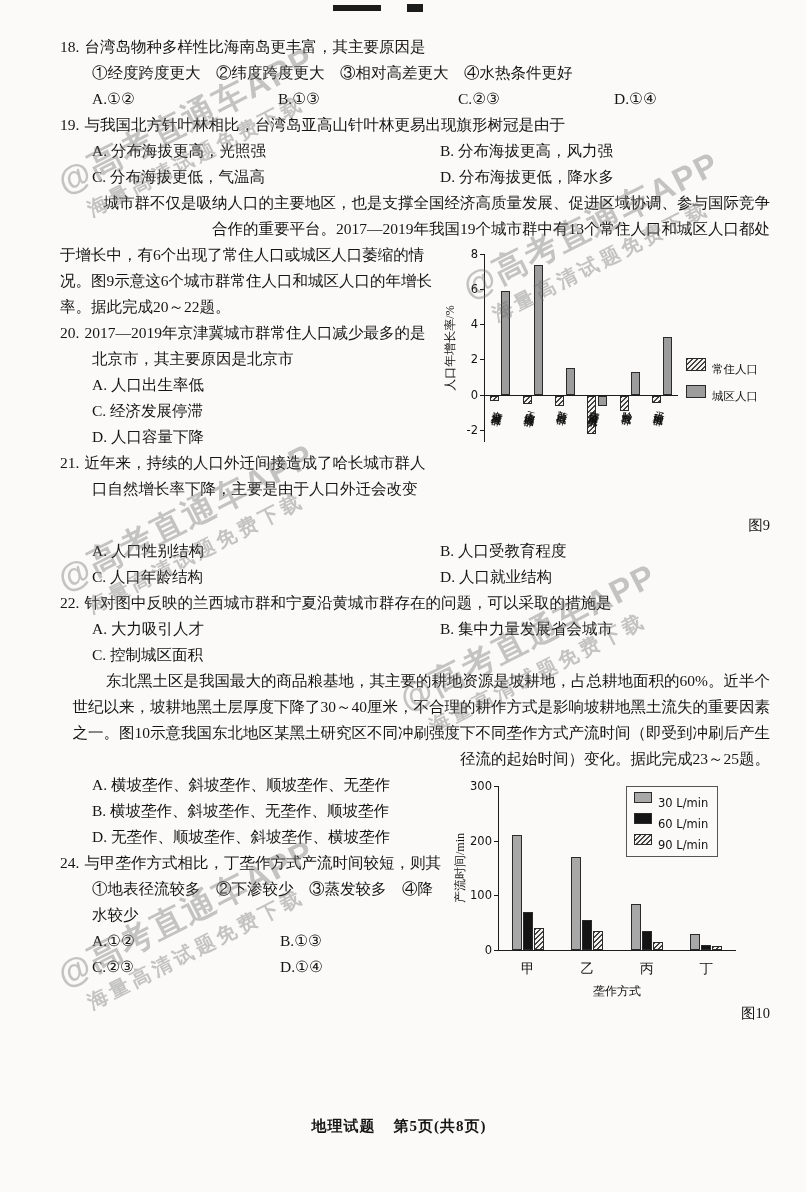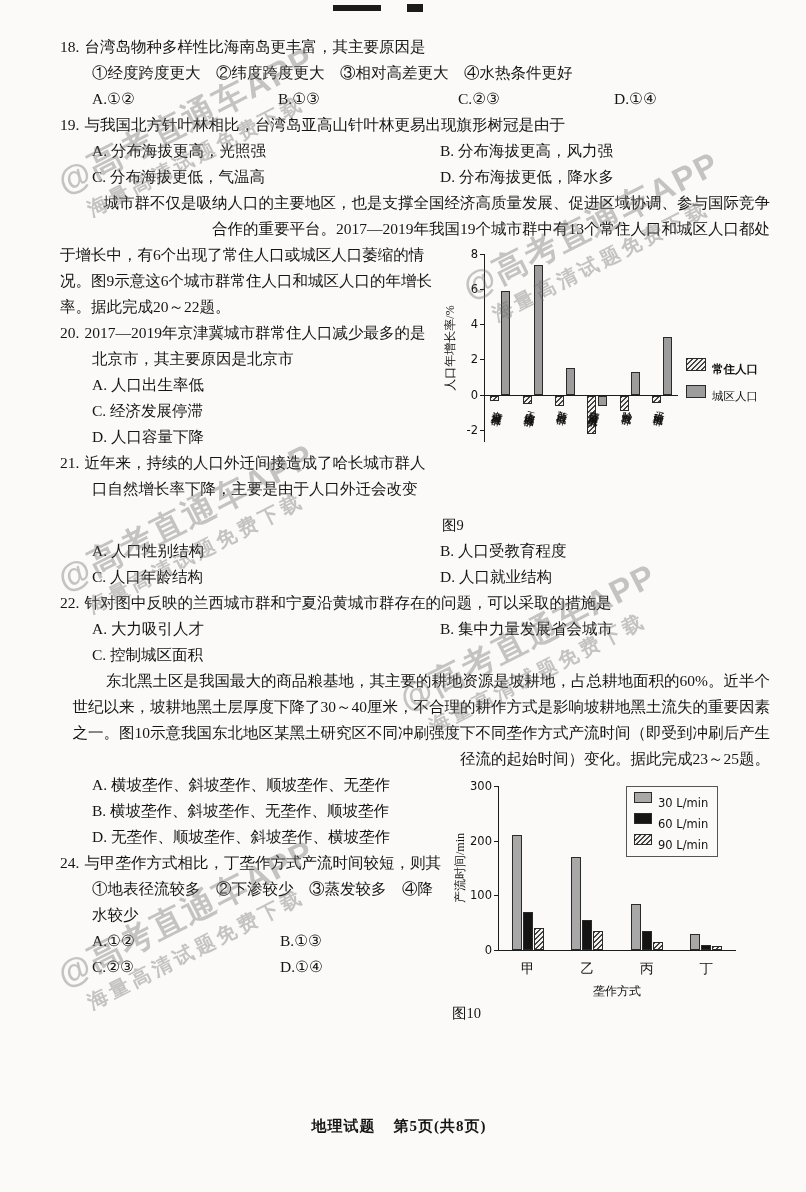--- a/index.html
+++ b/index.html
@@ -24,21 +24,21 @@
   .ax{position:absolute;background:#1c1c1c;}
   .bar{position:absolute;border:1px solid #2a2a2a;}
   .hatch{background:repeating-linear-gradient(135deg,#444 0px,#444 1px,#f3f2ef 1px,#f3f2ef 3.5px);}
   .tick-label{position:absolute;font-size:11.5px;line-height:14px;color:#111;}
   .ax-label{position:absolute;font-size:12px;white-space:nowrap;color:#111;font-family:"Liberation Serif",serif;}
   .cat-vert{position:absolute;writing-mode:vertical-rl;transform:rotate(14deg);transform-origin:6px 0;font-size:10.5px;line-height:12px;white-space:nowrap;color:#111;font-family:"Liberation Serif",serif;letter-spacing:1px;}
   .cat-horiz{position:absolute;font-size:13.5px;color:#111;font-family:"Liberation Serif",serif;}
   .legend-label{position:absolute;font-size:11.5px;white-space:nowrap;color:#111;}
   .swatch{position:absolute;border:1px solid #2a2a2a;}
   .legend-box{position:absolute;border:1px solid #555;}
-  .fig-caption{text-align:left;font-size:14.5px;margin-top:4px;font-family:"Liberation Serif",serif;}
+  .fig-caption{text-align:right;font-size:14.5px;margin-top:4px;font-family:"Liberation Serif",serif;}
   .footer{position:absolute;left:0;right:8px;bottom:56px;text-align:center;font-size:15px;font-weight:700;letter-spacing:1px;z-index:1;}
   .footer .gap{display:inline-block;width:18px;}
   .wm-layer{position:absolute;inset:0;z-index:2;pointer-events:none;}
   .wm{position:absolute;color:rgba(105,105,105,0.38);white-space:nowrap;font-family:"Liberation Sans",sans-serif;transform-origin:left top;}
   .wm .wm-handle{font-size:33px;font-weight:700;letter-spacing:2px;}
   .wm .wm-tagline{font-size:20px;font-weight:700;letter-spacing:4px;margin-left:14px;}
   .artifact{position:absolute;background:#1b1b1b;z-index:1;}
 </style>
 </head>
 <body>
@@ -112,21 +112,21 @@
                 <div class="bar hatch" style="left: 145.167px; top: 153.561px; width: 9px; height: 38.6542px;"></div>
                 <div class="bar" style="left: 156.167px; top: 153.561px; width: 9px; height: 10.5421px; background: rgb(156, 156, 156);"></div>
                 <div class="cat-vert" style="left: 149.167px; top: 160.561px;">宁夏沿黄城市群</div>
                 <div class="bar hatch" style="left: 177.5px; top: 153.561px; width: 9px; height: 15.8131px;"></div>
                 <div class="bar" style="left: 188.5px; top: 129.72px; width: 9px; height: 22.8411px; background: rgb(156, 156, 156);"></div>
                 <div class="cat-vert" style="left: 181.5px; top: 160.561px;">哈长城市群</div>
                 <div class="bar hatch" style="left: 209.833px; top: 153.561px; width: 9px; height: 7.02804px;"></div>
                 <div class="bar" style="left: 220.833px; top: 94.5794px; width: 9px; height: 57.9813px; background: rgb(156, 156, 156);"></div>
                 <div class="cat-vert" style="left: 213.833px; top: 160.561px;">辽中南城市群</div>
                 <div class="swatch hatch" style="left: 244px; top: 116px; width: 20px; height: 13px;"></div>
-                <div class="legend-label" style="left: 270px; top: 114px; font-weight: bold;">常住人口</div>
+                <div class="legend-label" style="left: 270px; top: 114px;">常住人口</div>
                 <div class="swatch" style="left: 244px; top: 143px; width: 20px; height: 13px; background: rgb(156, 156, 156);"></div>
                 <div class="legend-label" style="left: 270px; top: 141px;">城区人口</div>
               </div>
             <figcaption class="fig-caption">图9</figcaption>
           </figure>
         </div>
       </div>
       <div class="opt-grid g2">
         <span>A. 人口性别结构</span>
         <span>B. 人口受教育程度</span>

